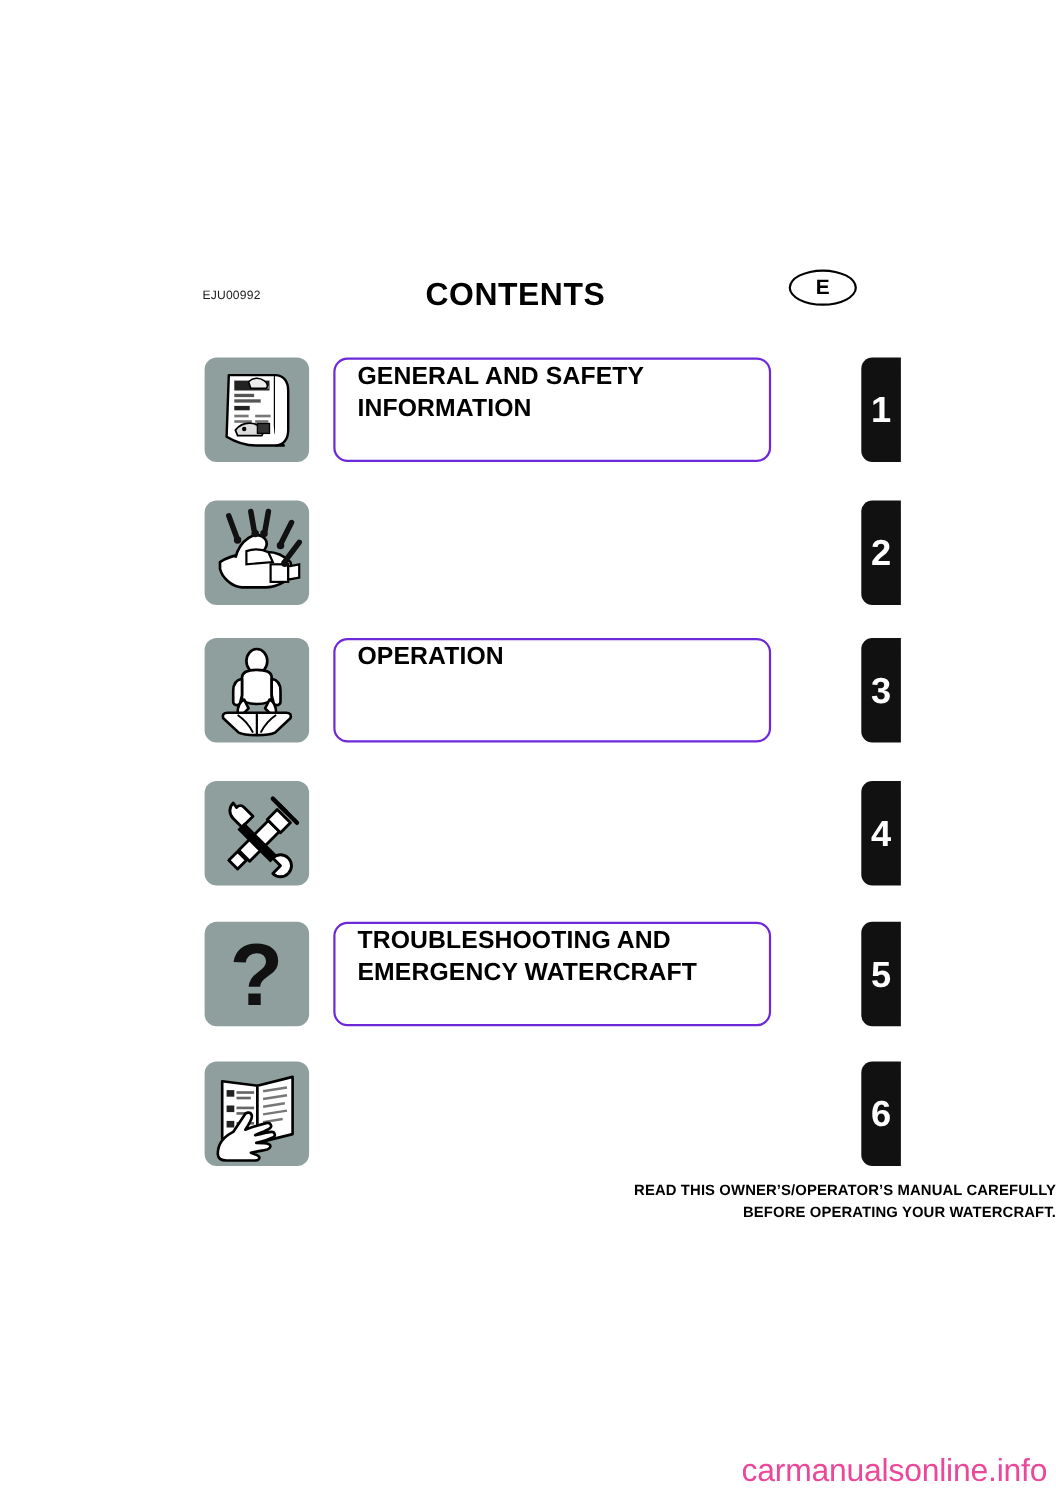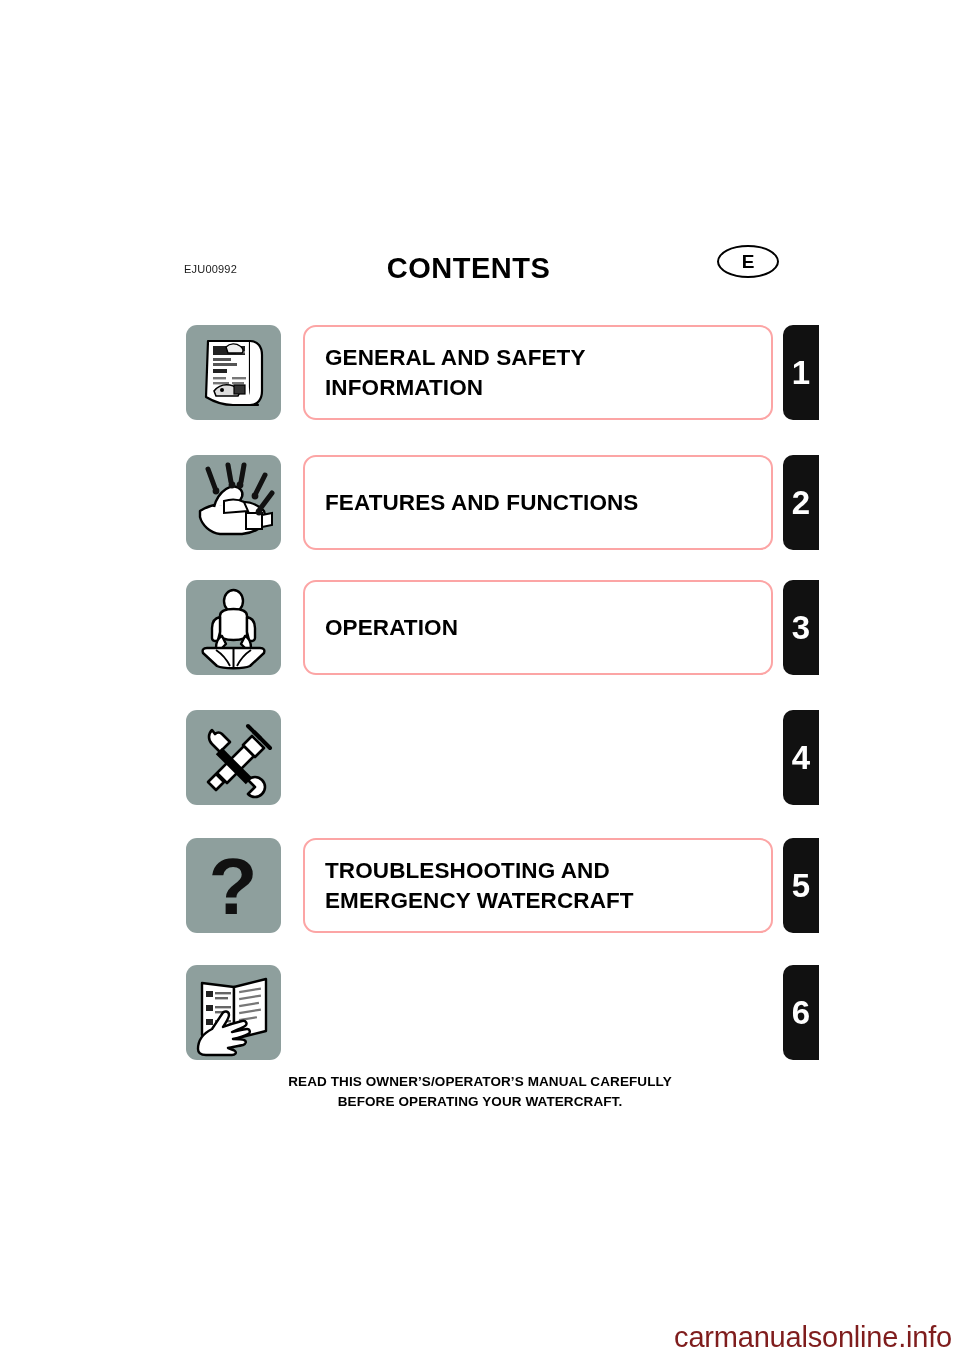--- a/index.html
+++ b/index.html
@@ -80,28 +80,28 @@
     background: #8e9f9d;
     border-radius: 11px;
     overflow: hidden;
   }
   .icon-box svg { display: block; width: 95px; height: 95px; }
 
   .title-box {
     position: absolute;
     left: 303px;
     top: 0;
-    width: 470px;
+    width: 398px;
     height: 95px;
-    border: 2px solid #fca5a5;
+    border: 2px solid #6d28d9;
     border-radius: 13px;
     box-sizing: border-box;
     background: #fff;
     display: flex;
-    align-items: center;
+    align-items: flex-start;
   }
   .title-text {
     padding-left: 20px;
     font-size: 22.5px;
     font-weight: bold;
     line-height: 1.30;
     color: #000;
     letter-spacing: 0.1px;
     white-space: pre-line;
   }
@@ -122,35 +122,35 @@
     font-size: 33px;
     font-weight: bold;
   }
 
   
   .footer-note {
     position: absolute;
     left: 0;
     top: 1072px;
     width: 960px;
-    text-align: center;
+    text-align: right;
     font-size: 13.5px;
     font-weight: bold;
     line-height: 1.45;
     color: #000;
     letter-spacing: 0.1px;
     white-space: pre-line;
   }
 
   .watermark {
     position: absolute;
     right: 8px;
     bottom: 4px;
     font-size: 29px;
-    color: #7f1d1d;
+    color: #ec4899;
     letter-spacing: -0.2px;
     font-weight: 400;
   }
 </style>
 </head>
 <body>
 
 <div class="page">
 
   <div class="doc-code">EJU00992</div>
@@ -207,23 +207,20 @@
           <g fill="#111">
             <circle cx="30" cy="36" r="3.4"></circle>
             <circle cx="46" cy="30" r="3.4"></circle>
             <circle cx="54" cy="30" r="3.4"></circle>
             <circle cx="69" cy="41" r="3.4"></circle>
             <circle cx="73" cy="57" r="3.4"></circle>
           </g>
         </g>
       </svg>
     </div>
-    <div class="title-box">
-      <div class="title-text">FEATURES AND FUNCTIONS</div>
-    </div>
     <div class="num-tab">2</div>
   </div>
 
   <div class="row" style="top:580px;">
     <div class="icon-box">
       <svg viewBox="0 0 95 95" xmlns="http://www.w3.org/2000/svg">
         <g fill="#ffffff" stroke="#000" stroke-width="2.4" stroke-linejoin="round">
           <ellipse cx="47.5" cy="21" rx="9.5" ry="11"></ellipse>
           <path d="M34 36 C34 31 40 29 47.5 29 C55 29 61 31 61 36 L61 54 C61 58 55 60 47.5 60 C40 60 34 58 34 54 Z"></path>
           <path d="M34 37 C29 38 26 42 26 48 L26 58 C26 61 30 62 32 60 L34 52 Z"></path>

